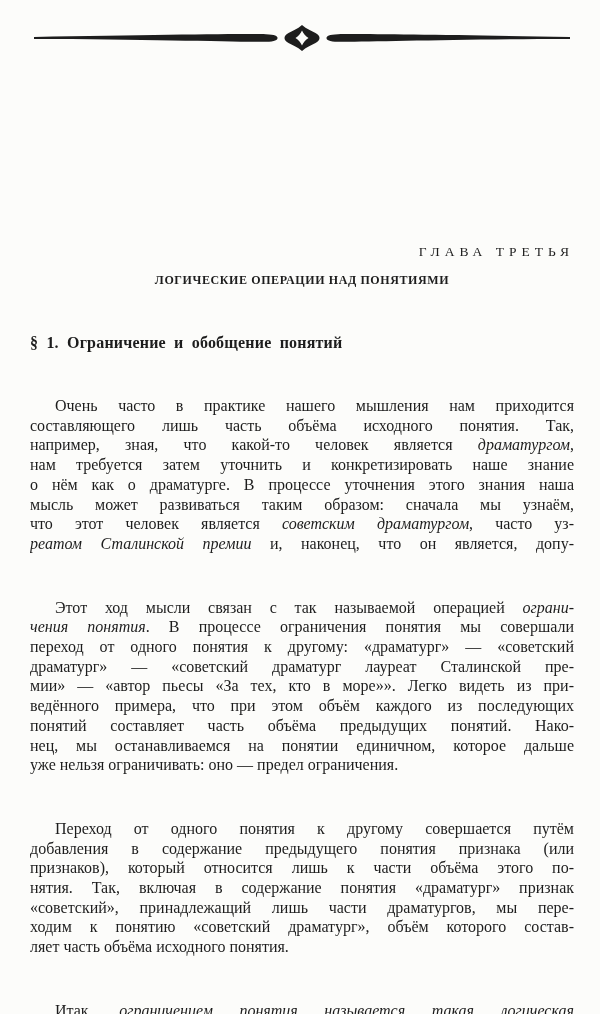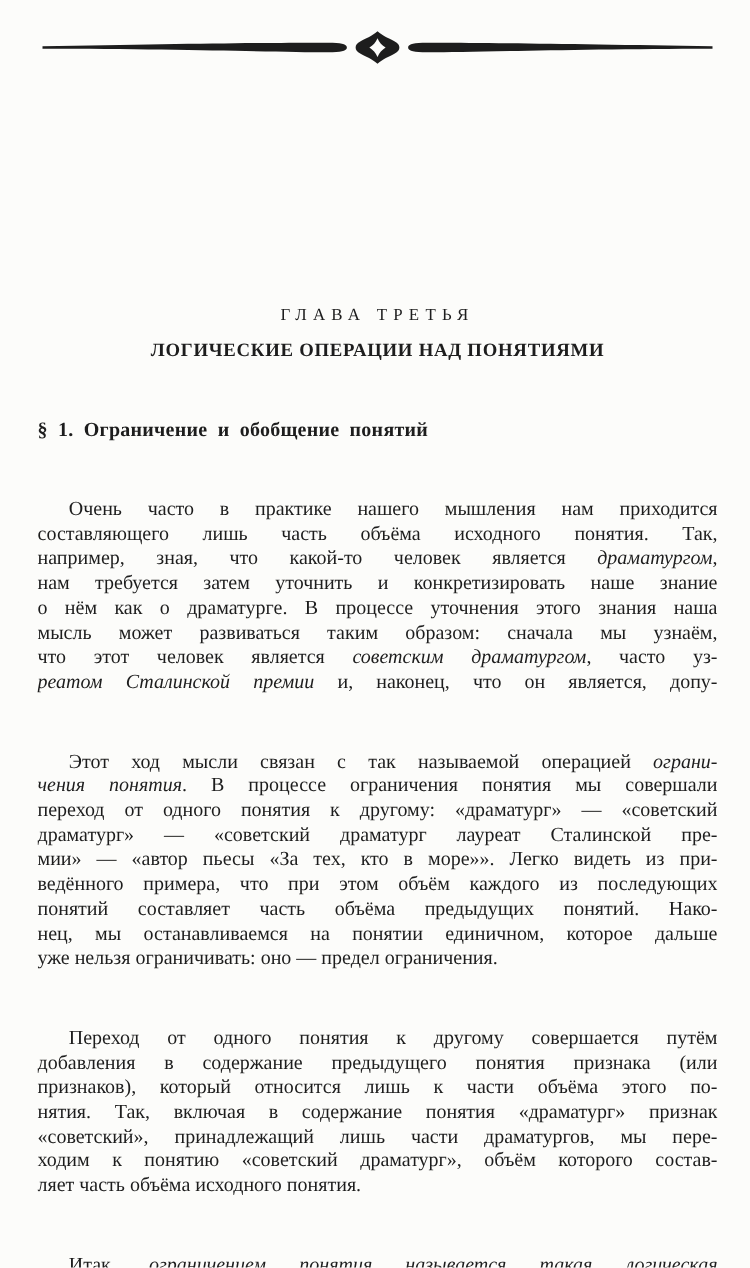--- a/index.html
+++ b/index.html
@@ -19,30 +19,30 @@
     box-sizing:border-box;
     padding:0 26px 0 30px;
   }
   .ornament{
     display:block;
     margin:24px auto 0 auto;
     width:540px;height:28px;
   }
   .chapter-label{
     margin-top:192px;
-    text-align:center;
+    text-align:right;
     font-size:13.5px;
     letter-spacing:5px;
     font-weight:normal;
     white-space:nowrap;
   }
   .chapter-title{
     margin:13px 0 0 0;
     text-align:center;
-    font-size:15px;
+    font-size:12px;
     font-weight:bold;
     letter-spacing:0.6px;
     white-space:nowrap;
   }
   .section-heading{
     margin:46px 0 0 0;
     text-align:left;
     font-size:16px;
     font-weight:bold;
     word-spacing:4px;

